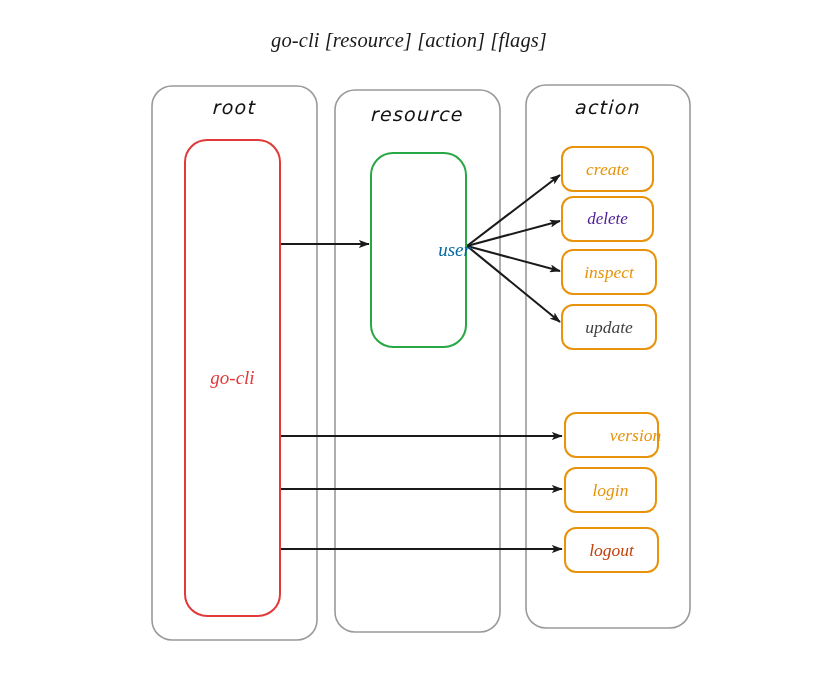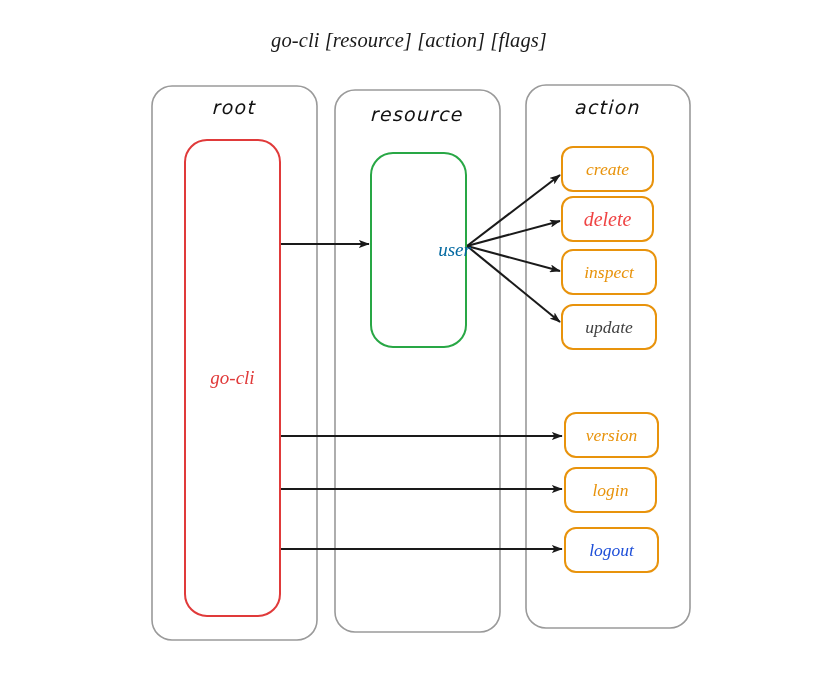--- a/index.html
+++ b/index.html
@@ -102,21 +102,21 @@
 
   <div id="cluster-labels">
       <div class="cluster-label" style="left: 152px; top: 96px; width: 165px; color: rgb(17, 17, 17);">root</div>
       <div class="cluster-label" style="left: 335px; top: 103px; width: 165px; color: rgb(17, 17, 17);">resource</div>
       <div class="cluster-label" style="left: 526px; top: 96px; width: 164px; color: rgb(17, 17, 17);">action</div>
     </div>
   <div id="node-labels">
       <div class="node-label" style="left: 185px; top: 140px; width: 95px; height: 476px; color: rgb(224, 58, 58); font-size: 19px; border-radius: 32px;">go-cli</div>
       <div class="node-label" style="left: 371px; top: 153px; width: 95px; height: 194px; color: #0369a1; font-size: 19px; padding-left: 36px;">user</div>
       <div class="node-label" style="left: 562px; top: 147px; width: 91px; height: 44px; color: rgb(232, 147, 12); font-size: 17.5px;">create</div>
-      <div class="node-label" style="left: 562px; top: 197px; width: 91px; height: 44px; color: #ef4444; font-size: 20px;">delete</div>
+      <div class="node-label" style="left: 562px; top: 197px; width: 91px; height: 44px; color: #4c1d95; font-size: 17px;">delete</div>
       <div class="node-label" style="left: 562px; top: 250px; width: 94px; height: 44px; color: rgb(232, 147, 12); font-size: 17.5px; text-align: center;">inspect</div>
       <div class="node-label" style="left: 562px; top: 305px; width: 94px; height: 44px; color: #404040; font-size: 17.5px;">update</div>
-      <div class="node-label" style="left: 565px; top: 413px; width: 93px; height: 44px; color: rgb(232, 147, 12); font-size: 17.5px;">version</div>
+      <div class="node-label" style="left: 565px; top: 413px; width: 93px; height: 44px; color: rgb(232, 147, 12); font-size: 17.5px; padding-left: 24px;">version</div>
       <div class="node-label" style="left: 565px; top: 468px; width: 91px; height: 44px; color: rgb(232, 147, 12); font-size: 17.5px;">login</div>
-      <div class="node-label" style="left: 565px; top: 528px; width: 93px; height: 44px; color: #1d4ed8; font-size: 17.5px;">logout</div>
+      <div class="node-label" style="left: 565px; top: 528px; width: 93px; height: 44px; color: #c2410c; font-size: 17.5px;">logout</div>
     </div>
 
 </div>
 
 </body></html>

